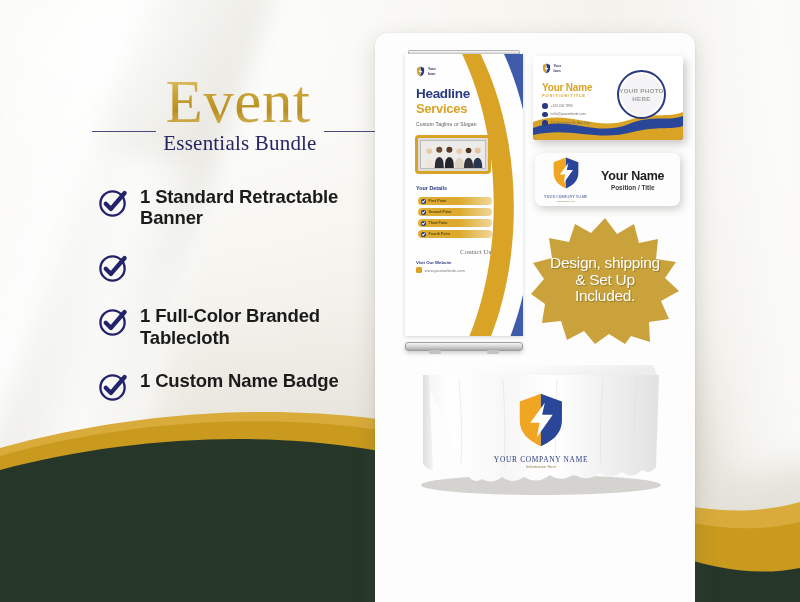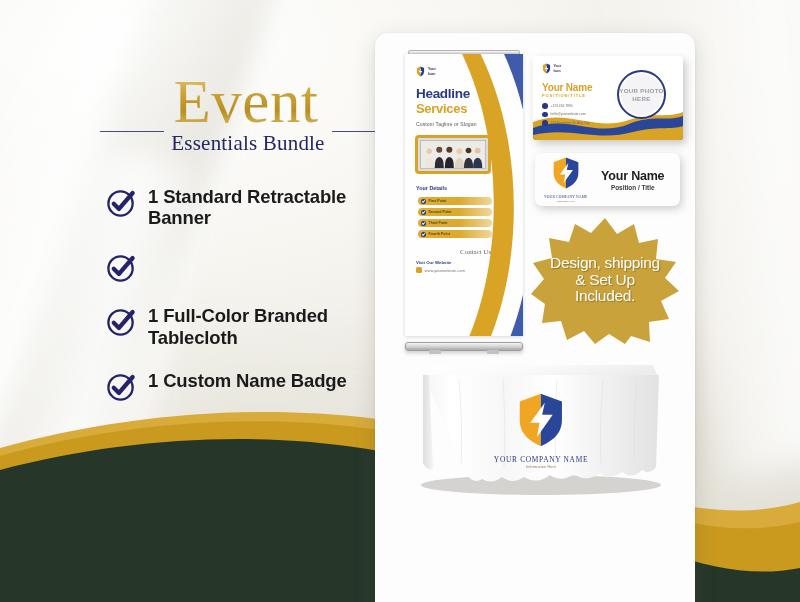--- a/index.html
+++ b/index.html
@@ -32,21 +32,21 @@
         filter:blur(20px); }
   .sk5{ left:0px; top:150px; width:170px; height:420px;
         background:linear-gradient(96deg, rgba(255,255,255,0) 0%, rgba(255,255,255,.8) 55%, rgba(255,255,255,0) 100%);
         transform:rotate(8deg); filter:blur(12px); }
 
   
   .wave-wrap{ position:absolute; left:0; right:0; bottom:0; height:220px; }
   .wave-wrap svg{ display:block; width:800px; height:220px; }
 
   
-  .left-col{ position:absolute; left:96px; top:72px; width:300px; }
+  .left-col{ position:absolute; left:88px; top:72px; width:300px; }
 
   .title-block{ text-align:center; }
   .event-word{
     font-family:"Liberation Serif", serif;
     font-size:61px; line-height:.98;
     letter-spacing:.5px;
     background:linear-gradient(180deg,#e3c978 0%,#caa436 34%,#b98e22 62%,#e0c571 100%);
     -webkit-background-clip:text; background-clip:text;
     color:transparent; -webkit-text-fill-color:transparent;
     text-shadow:none;

